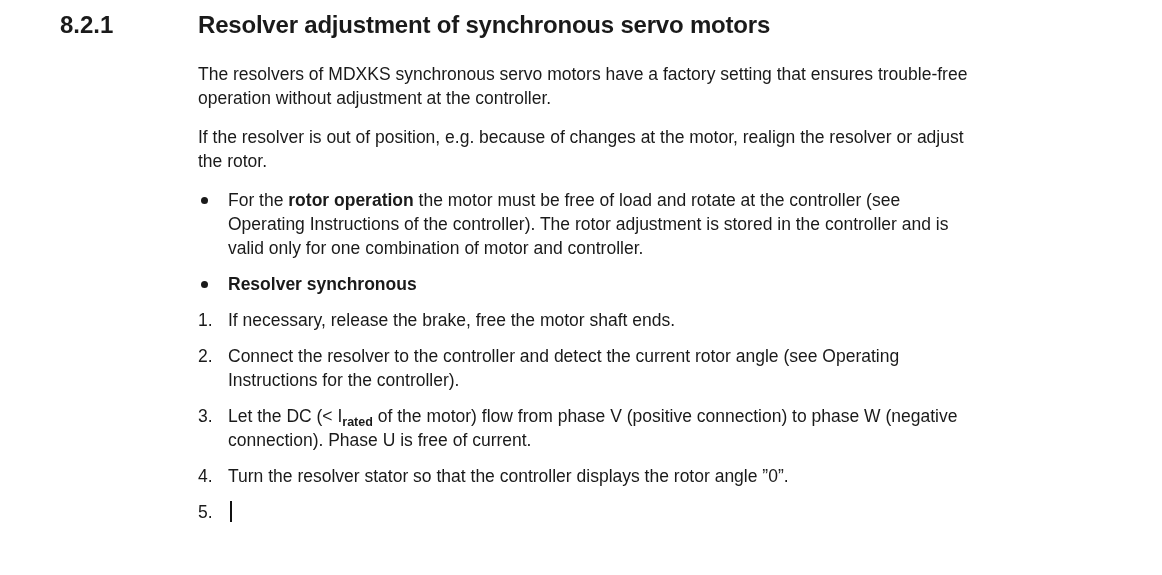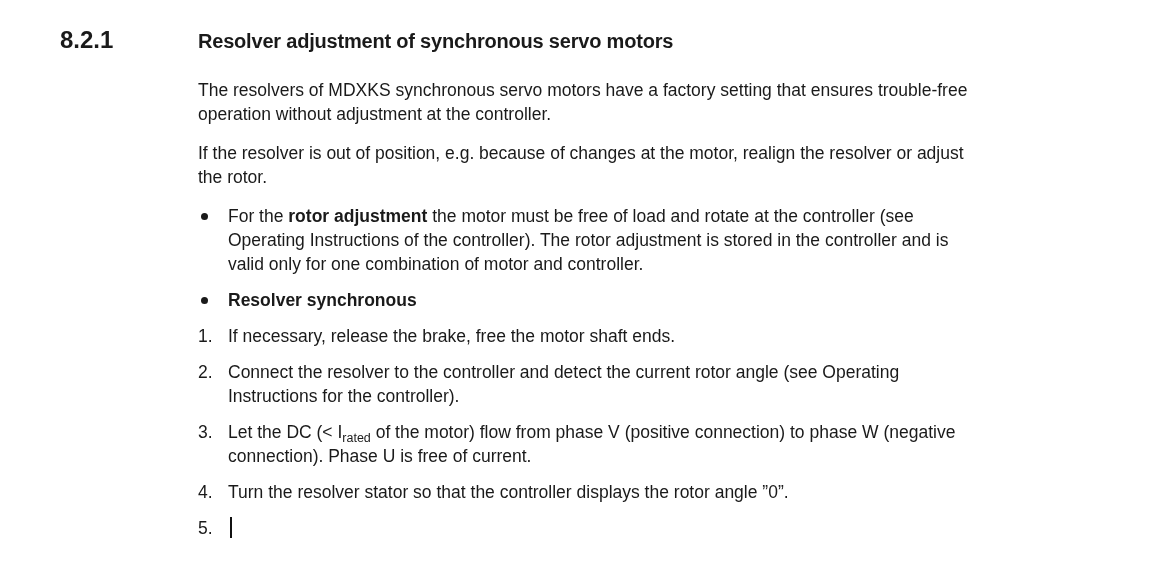--- a/index.html
+++ b/index.html
@@ -3,47 +3,47 @@
 <meta charset="utf-8">
 <style>
   html,body{margin:0;padding:0;background:#ffffff;}
   .page{
     position:relative;
     width:1162px;height:575px;
     background:#ffffff;
     color:#1a1a1a;
     font-family:"Liberation Sans",sans-serif;
     box-sizing:border-box;
-    padding:27px 10px 0 60px;
+    padding:12px 10px 0 60px;
     overflow:hidden;
   }
   .heading-row{display:flex;align-items:baseline;margin:0 0 24px 0;}
   .section-number{
     flex:0 0 138px;width:138px;
     font-size:24px;font-weight:bold;line-height:26px;
   }
   .heading{
-    margin:0;font-size:20px;font-weight:bold;line-height:26px;
+    margin:0;font-size:24px;font-weight:bold;line-height:26px;
     letter-spacing:-0.2px;
   }
   .body-col{
     margin-left:138px;width:990px;
     font-size:17.5px;line-height:24px;
   }
   .para{white-space:pre-line;margin:0 0 15px 0;}
   .li{display:flex;margin:0 0 12px 0;}
   .marker{flex:0 0 30px;width:30px;}
   .li-text{flex:1;white-space:pre-line;}
   .dot{
     display:inline-block;width:7px;height:7px;border-radius:50%;
     background:#1a1a1a;margin-left:3px;vertical-align:2px;
   }
   b{font-weight:bold;}
   .subscript{
-    font-size:12.5px;line-height:0;vertical-align:-4px;
+    font-size:12.5px;line-height:0;vertical-align:-4px;font-weight:bold;
   }
   .caret{
     display:inline-block;width:2px;height:21px;
     background:#111111;vertical-align:-4px;margin-left:2px;
   }
 </style>
 </head>
 <body>
 
 <div class="page">
@@ -56,21 +56,21 @@
   <div class="body-col">
 
     <p class="para">The resolvers of MDXKS synchronous servo motors have a factory setting that ensures trouble-free
 operation without adjustment at the controller.</p>
 
     <p class="para">If the resolver is out of position, e.g. because of changes at the motor, realign the resolver or adjust
 the rotor.</p>
 
     <div class="li">
       <span class="marker"><span class="dot"></span></span>
-      <span class="li-text"><span>For the </span><b>rotor adjustment</b><span> the motor must be free of load and rotate at the controller (see
+      <span class="li-text"><span>For the </span><b>rotor operation</b><span> the motor must be free of load and rotate at the controller (see
 Operating Instructions of the controller). The rotor adjustment is stored in the controller and is
 valid only for one combination of motor and controller.</span></span>
     </div>
 
     <div class="li">
       <span class="marker"><span class="dot"></span></span>
       <span class="li-text"><b>Resolver synchronous</b></span>
     </div>
 
     <div class="li">

